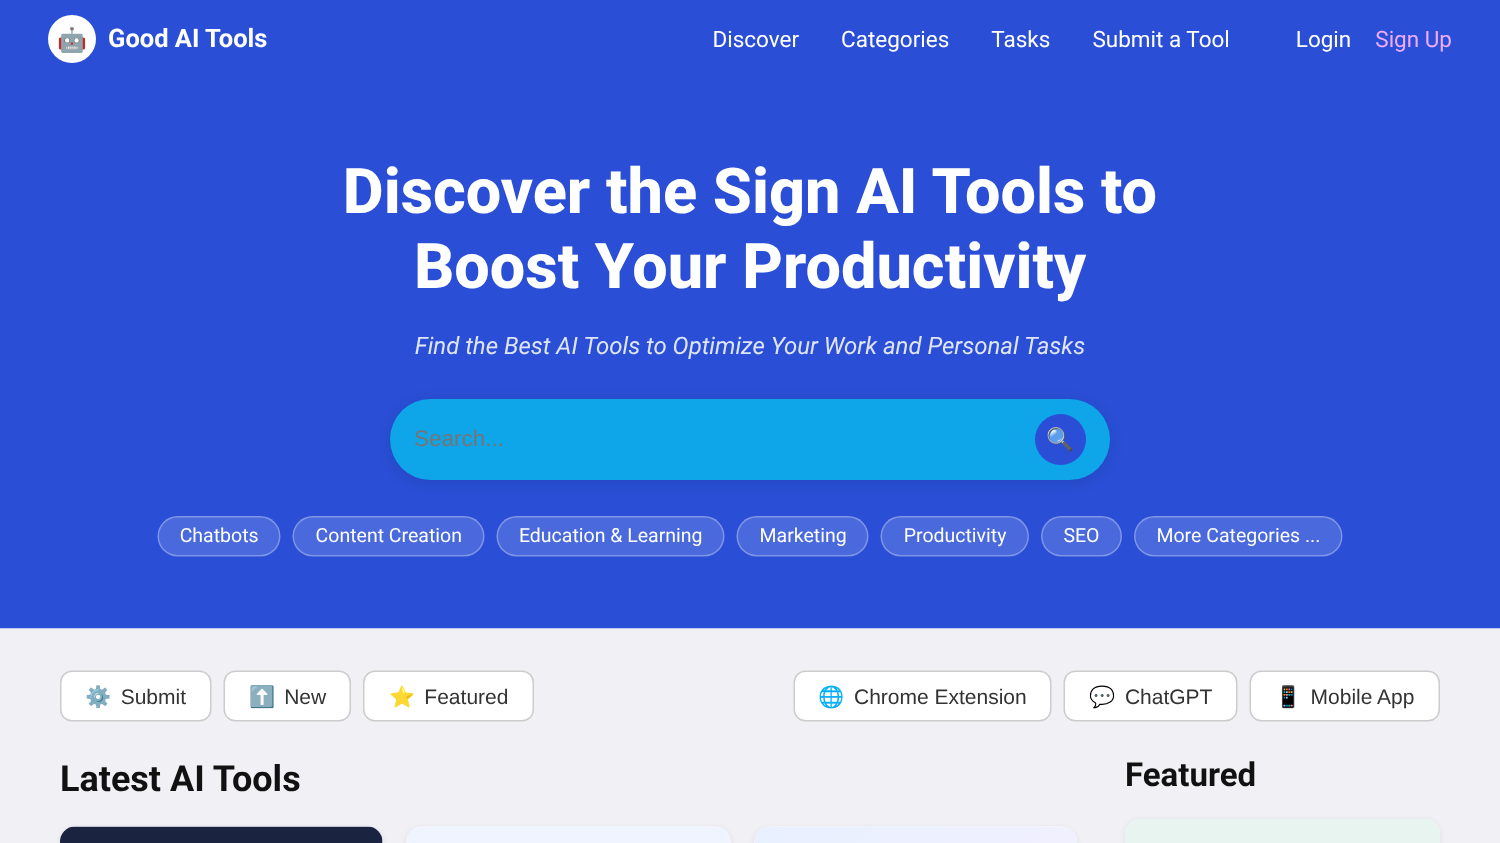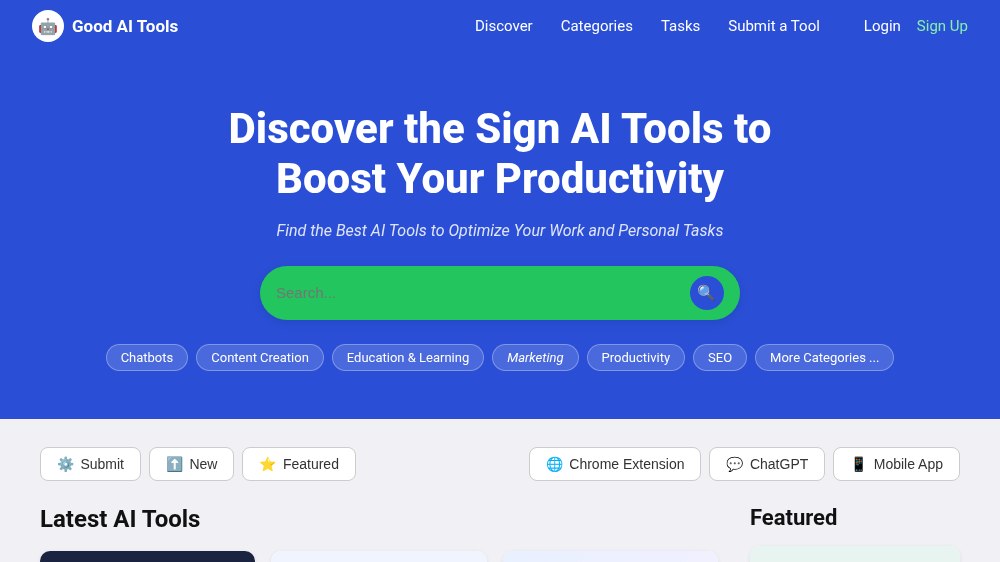--- a/index.html
+++ b/index.html
@@ -14,41 +14,41 @@
     <span>Good AI Tools</span>
   </div>
   <div style="display:flex;align-items:center;gap:28px;text-align:center;">
     <a style="color:white;text-decoration:none;font-size:15px;cursor:pointer;">Discover</a>
     <a style="color:white;text-decoration:none;font-size:15px;cursor:pointer;">Categories</a>
     <a style="color:white;text-decoration:none;font-size:15px;cursor:pointer;">Tasks</a>
     <a style="color:white;text-decoration:none;font-size:15px;cursor:pointer;">Submit a Tool</a>
   </div>
   <div style="display:flex;align-items:center;gap:16px;margin-left:44px;">
     <a style="color:white;text-decoration:none;font-size:15px;cursor:pointer;">Login</a>
-    <a style="color:#86efac;text-decoration:none;font-size:15px;cursor:pointer;">Sign Up</a>
+    <a style="color:#f0abfc;text-decoration:none;font-size:15px;cursor:pointer;">Sign Up</a>
   </div>
 </nav>
 
 <section style="background:#2a4fd6;text-align:center;padding:52px 24px 48px;color:white;">
   <h1 style="font-size:42px;font-weight:800;line-height:1.2;max-width:680px;margin:0 auto 16px;">
     <span>Discover the Sign AI Tools to</span><br>
     <span>Boost Your Productivity</span>
   </h1>
   <p style="font-size:16px;color:rgba(255,255,255,0.85);margin-bottom:26px;font-style:italic;">Find the Best AI Tools to Optimize Your Work and Personal Tasks</p>
 
-  <div style="display:flex;background:#22c55e;border-radius:30px;max-width:480px;margin:0 auto 24px;padding:10px 16px;box-shadow:0 2px 10px rgba(0,0,0,0.1);">
+  <div style="display:flex;background:#0ea5e9;border-radius:30px;max-width:480px;margin:0 auto 24px;padding:10px 16px;box-shadow:0 2px 10px rgba(0,0,0,0.1);">
     <input type="text" style="border: none; outline: none; flex: 1 1 0%; font-size: 15px; color: rgb(51, 51, 51); background: transparent;" placeholder="Search...">
     <button style="background:#2a4fd6;border:none;border-radius:50%;width:34px;height:34px;display:flex;align-items:center;justify-content:center;cursor:pointer;color:white;font-size:15px;">🔍</button>
   </div>
 
   <div style="display:flex;gap:8px;justify-content:center;flex-wrap:wrap;">
     <span style="background:rgba(255,255,255,0.15);border:1px solid rgba(255,255,255,0.3);color:white;border-radius:20px;padding:5px 14px;font-size:13px;cursor:pointer;">Chatbots</span>
     <span style="background:rgba(255,255,255,0.15);border:1px solid rgba(255,255,255,0.3);color:white;border-radius:20px;padding:5px 14px;font-size:13px;cursor:pointer;">Content Creation</span>
     <span style="background:rgba(255,255,255,0.15);border:1px solid rgba(255,255,255,0.3);color:white;border-radius:20px;padding:5px 14px;font-size:13px;cursor:pointer;">Education &amp; Learning</span>
-    <span style="background:rgba(255,255,255,0.15);border:1px solid rgba(255,255,255,0.3);color:white;border-radius:20px;padding:5px 14px;font-size:13px;cursor:pointer;font-style:italic;">Marketing</span>
+    <span style="background:rgba(255,255,255,0.15);border:1px solid rgba(255,255,255,0.3);color:white;border-radius:20px;padding:5px 14px;font-size:13px;cursor:pointer;">Marketing</span>
     <span style="background:rgba(255,255,255,0.15);border:1px solid rgba(255,255,255,0.3);color:white;border-radius:20px;padding:5px 14px;font-size:13px;cursor:pointer;">Productivity</span>
     <span style="background:rgba(255,255,255,0.15);border:1px solid rgba(255,255,255,0.3);color:white;border-radius:20px;padding:5px 14px;font-size:13px;cursor:pointer;">SEO</span>
     <span style="background:rgba(255,255,255,0.15);border:1px solid rgba(255,255,255,0.3);color:white;border-radius:20px;padding:5px 14px;font-size:13px;cursor:pointer;">More Categories ...</span>
   </div>
 </section>
 
 <div style="background:#f0f0f5;padding:28px 40px;">
 
   <div style="display:flex;justify-content:space-between;align-items:center;margin-bottom:24px;">
     <div style="display:flex;gap:8px;">

